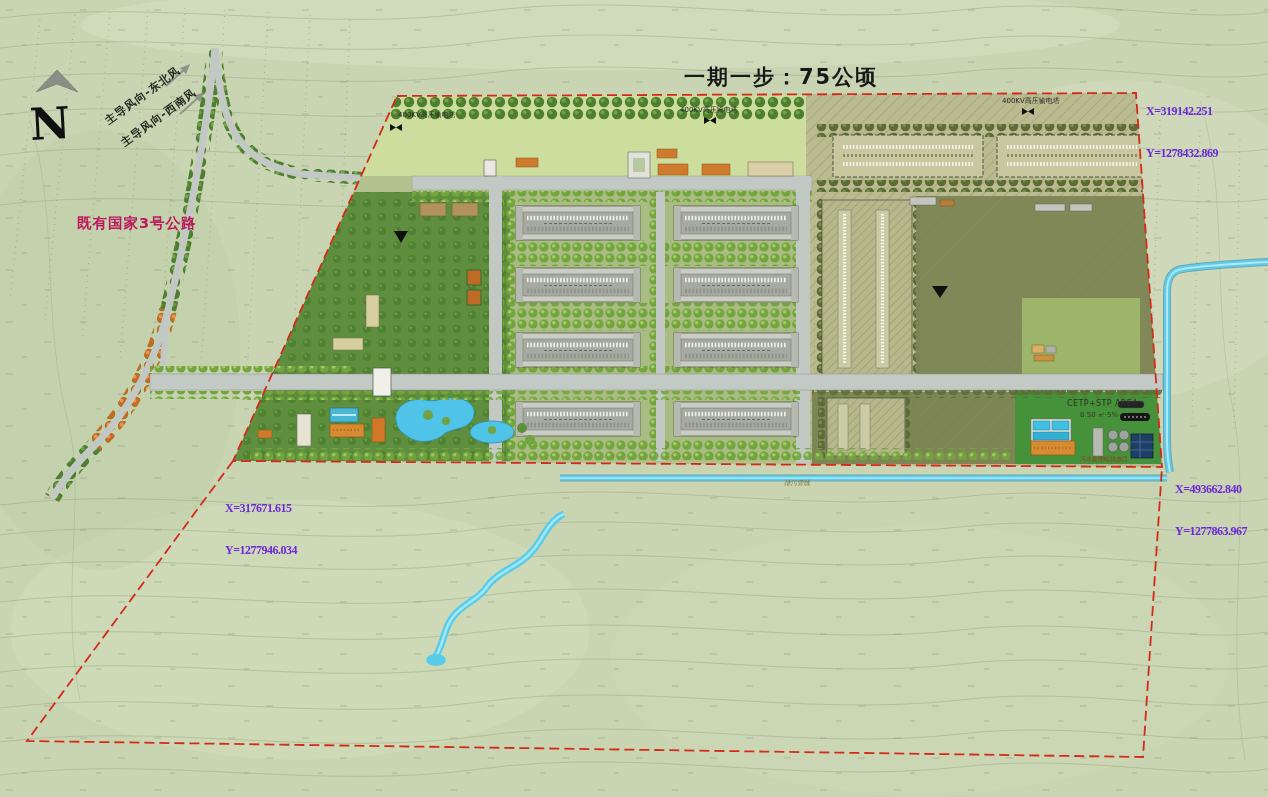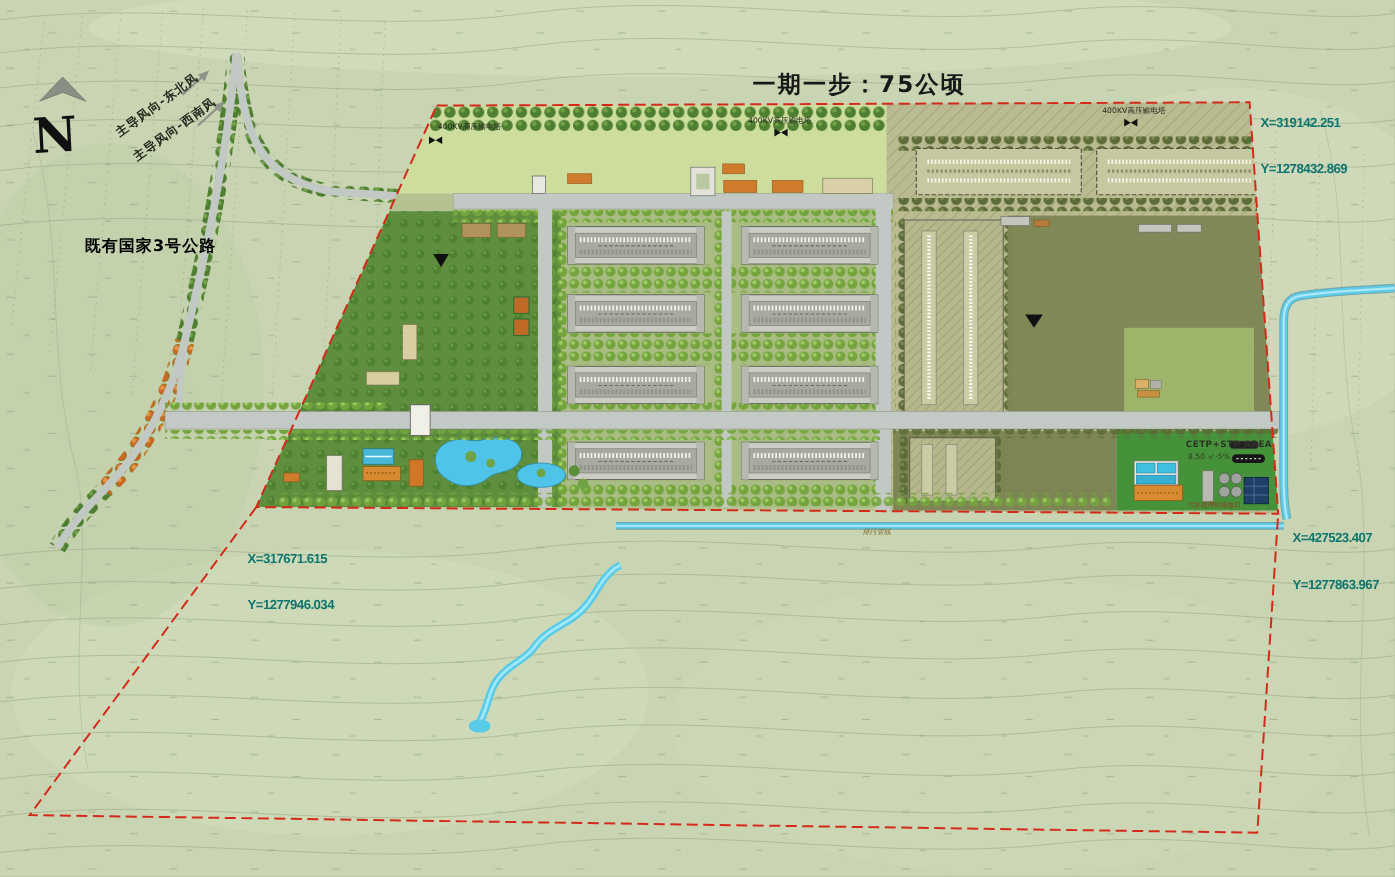--- a/index.html
+++ b/index.html
@@ -6,31 +6,31 @@
   #stage{position:relative;width:1268px;height:797px;overflow:hidden;
          background:#c9d4b2;font-family:"DejaVu Sans",sans-serif;}
   #stage svg{position:absolute;left:0;top:0;}
   .lbl{position:absolute;white-space:pre;color:#1d1d1d;}
   #title{left:672px;top:63px;font-size:21px;font-weight:bold;letter-spacing:2px;color:#181818;margin-left:12px;}
   #n-letter{left:30px;top:102px;font-family:"DejaVu Serif",serif;font-size:44px;font-weight:bold;
             color:#101010;transform:rotate(-3deg);line-height:1;}
   .wind{font-size:11px;font-weight:bold;color:#24281f;letter-spacing:1px;transform:rotate(-36deg);transform-origin:center;}
   #wind1{left:98px;top:88px;}
   #wind2{left:114px;top:110px;}
-  #highway-label{left:77px;top:214px;font-size:14.5px;font-weight:600;letter-spacing:1px;color:#000000;}
-  .coord{font-family:Liberation Sans, sans-serif;font-size:12px;font-weight:bold;
-         line-height:14px;letter-spacing:-0.5px;color:#0f766e;}
+  #highway-label{left:77px;top:214px;font-size:14.5px;font-weight:600;letter-spacing:1px;color:#be185d;}
+  .coord{font-family:Liberation Serif, serif;font-size:12px;font-weight:bold;
+         line-height:14px;letter-spacing:-0.5px;color:#6d28d9;}
   #coord-tr{left:1146px;top:76px;}
   #coord-w{left:225px;top:473px;}
   #coord-e{left:1175px;top:454px;}
   .tower{font-size:7px;color:#23261e;letter-spacing:0;}
   #tower1{left:398px;top:110px;}
   #tower2{left:680px;top:105px;}
   #tower3{left:1002px;top:96px;}
-  #cetp-title{left:1067px;top:399px;font-size:8px;font-weight:bold;color:#2e3226;letter-spacing:.4px;margin-left:11px;}
+  #cetp-title{left:1067px;top:399px;font-size:8px;font-weight:normal;color:#2e3226;letter-spacing:.4px;}
   #cetp-sub{left:1080px;top:410px;font-size:7px;color:#343829;}
   #pipeline-label{left:784px;top:479px;font-size:6.5px;color:#7c6a30;font-style:italic;}
   #outfall-label{left:1080px;top:455px;font-size:6px;color:#a03024;}
 </style>
 </head>
 <body>
 
 <div id="stage">
 
 <svg width="1268" height="797" viewBox="0 0 1268 797">
@@ -335,21 +335,21 @@
 
 <div class="lbl coord" id="coord-tr">
   <div>X=319142.251</div>
   <div>Y=1278432.869</div>
 </div>
 <div class="lbl coord" id="coord-w">
   <div>X=317671.615</div>
   <div>Y=1277946.034</div>
 </div>
 <div class="lbl coord" id="coord-e">
-  <div>X=427523.407</div>
+  <div>X=493662.840</div>
   <div>Y=1277863.967</div>
 </div>
 
 <div class="lbl tower" id="tower1">400KV高压输电塔</div>
 <div class="lbl tower" id="tower2">400KV高压输电塔</div>
 <div class="lbl tower" id="tower3">400KV高压输电塔</div>
 
 <div class="lbl" id="cetp-title">CETP+STP AREA</div>
 <div class="lbl" id="cetp-sub">8.50 ㎡·5%</div>
 <div class="lbl" id="pipeline-label">排污管线</div>

